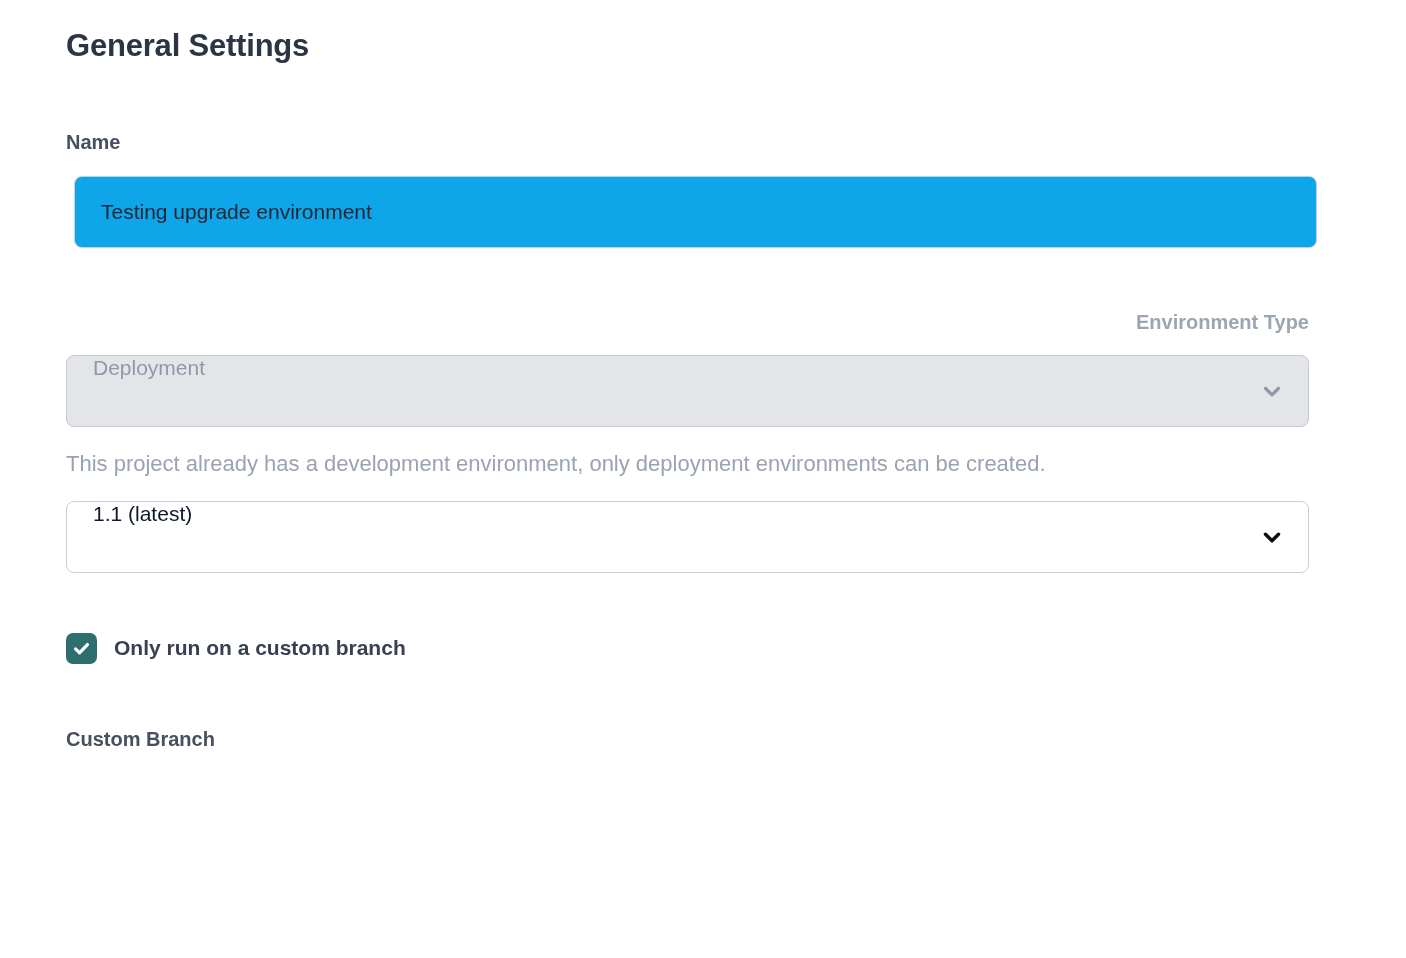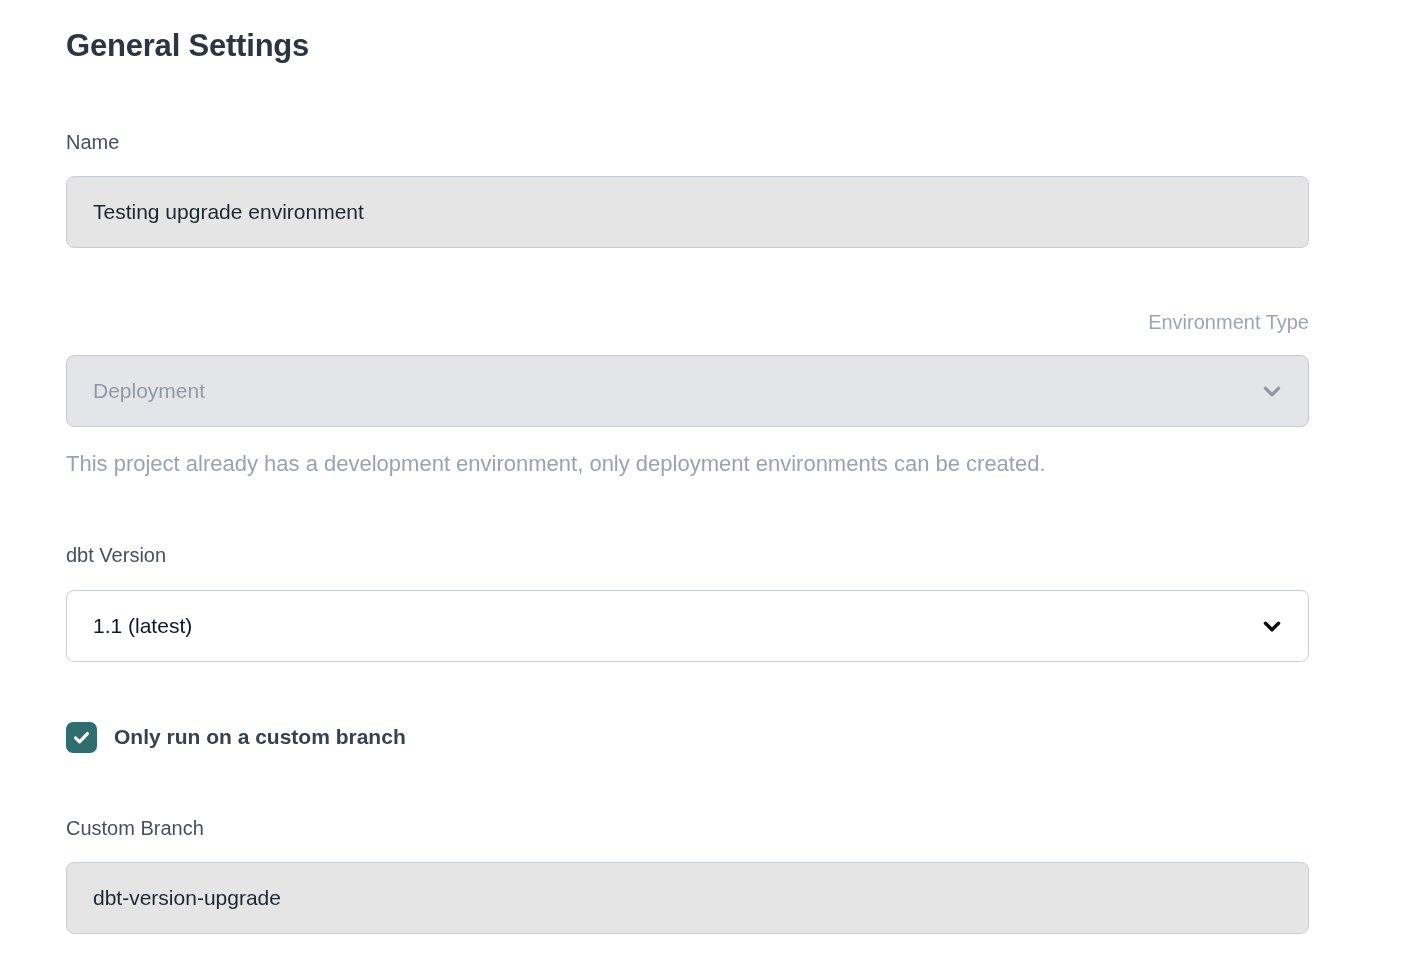--- a/index.html
+++ b/index.html
@@ -20,21 +20,21 @@
     font-size: 31px;
     font-weight: 700;
     color: #2b3544;
     line-height: 40px;
     height: 40px;
     margin: 0;
     letter-spacing: -0.2px;
   }
   .field-label {
     font-size: 20px;
-    font-weight: 400;
+    font-weight: 700;
     color: #46505e;
     line-height: 24px;
     height: 24px;
   }
   .field-label.disabled { color: #9ca5b2; }
 
   .mt-name-label   { margin-top: 64px; }
   .mt-input        { margin-top: 22px; }
   .mt-env-label    { margin-top: 62px; text-align: right; }
   .mt-select1      { margin-top: 21px; }
@@ -43,36 +43,36 @@
   .mt-select2      { margin-top: 23px; }
   .mt-checkbox     { margin-top: 59px; }
   .mt-cb-label     { margin-top: 63px; }
 
   .text-input {
     display: block;
     width: 100%;
     height: 72px;
     border: 1px solid #c9cfd8;
     border-radius: 8px;
-    background: #e5e5e5;
+    background: #0ea5e9;
     font-family: "Liberation Sans", sans-serif;
     font-size: 21px;
     color: #1d2633;
     padding: 0 26px;
     outline: none;
+    margin-left: 8px;
   }
   .select {
     position: relative;
     width: 100%;
     height: 72px;
     border: 1px solid #c9cfd8;
     border-radius: 8px;
     background: #ffffff;
     display: flex;
-    align-items: center;
     padding: 0 60px 0 26px;
     cursor: pointer;
   }
   .select.disabled {
     background: #e3e5e9;
     border-color: #c6cbd3;
     cursor: default;
   }
   .select-value {
     font-size: 21px;
@@ -141,21 +141,20 @@
   <div class="select disabled mt-select1">
     <span class="select-value">Deployment</span>
     <span class="chevron chevron-gray">
       <svg viewBox="0 0 24 24" fill="none" stroke="currentColor" stroke-width="3" stroke-linecap="round" stroke-linejoin="round">
         <path d="M6 9.5l6 6 6-6"></path>
       </svg>
     </span>
   </div>
   <div class="help-text mt-help">This project already has a development environment, only deployment environments can be created.</div>
 
-  <div class="field-label mt-dbt-label">dbt Version</div>
   <div class="select mt-select2">
     <span class="select-value">1.1 (latest)</span>
     <span class="chevron chevron-dark">
       <svg viewBox="0 0 24 24" fill="none" stroke="currentColor" stroke-width="3.2" stroke-linecap="round" stroke-linejoin="round">
         <path d="M6 9.5l6 6 6-6"></path>
       </svg>
     </span>
   </div>
 
   <div class="checkbox-row mt-checkbox">
@@ -163,15 +162,14 @@
       <span style="display:flex;">
         <svg viewBox="0 0 24 24" fill="none" stroke="#ffffff" stroke-width="4" stroke-linecap="round" stroke-linejoin="round" width="19" height="19">
           <path d="M4.5 12.5l5 5L19.5 7"></path>
         </svg>
       </span>
     </span>
     <span class="checkbox-label">Only run on a custom branch</span>
   </div>
 
   <div class="field-label mt-cb-label">Custom Branch</div>
-  <input class="text-input mt-input" type="text" value="dbt-version-upgrade" style="">
 
 </div>
 
 </body></html>

